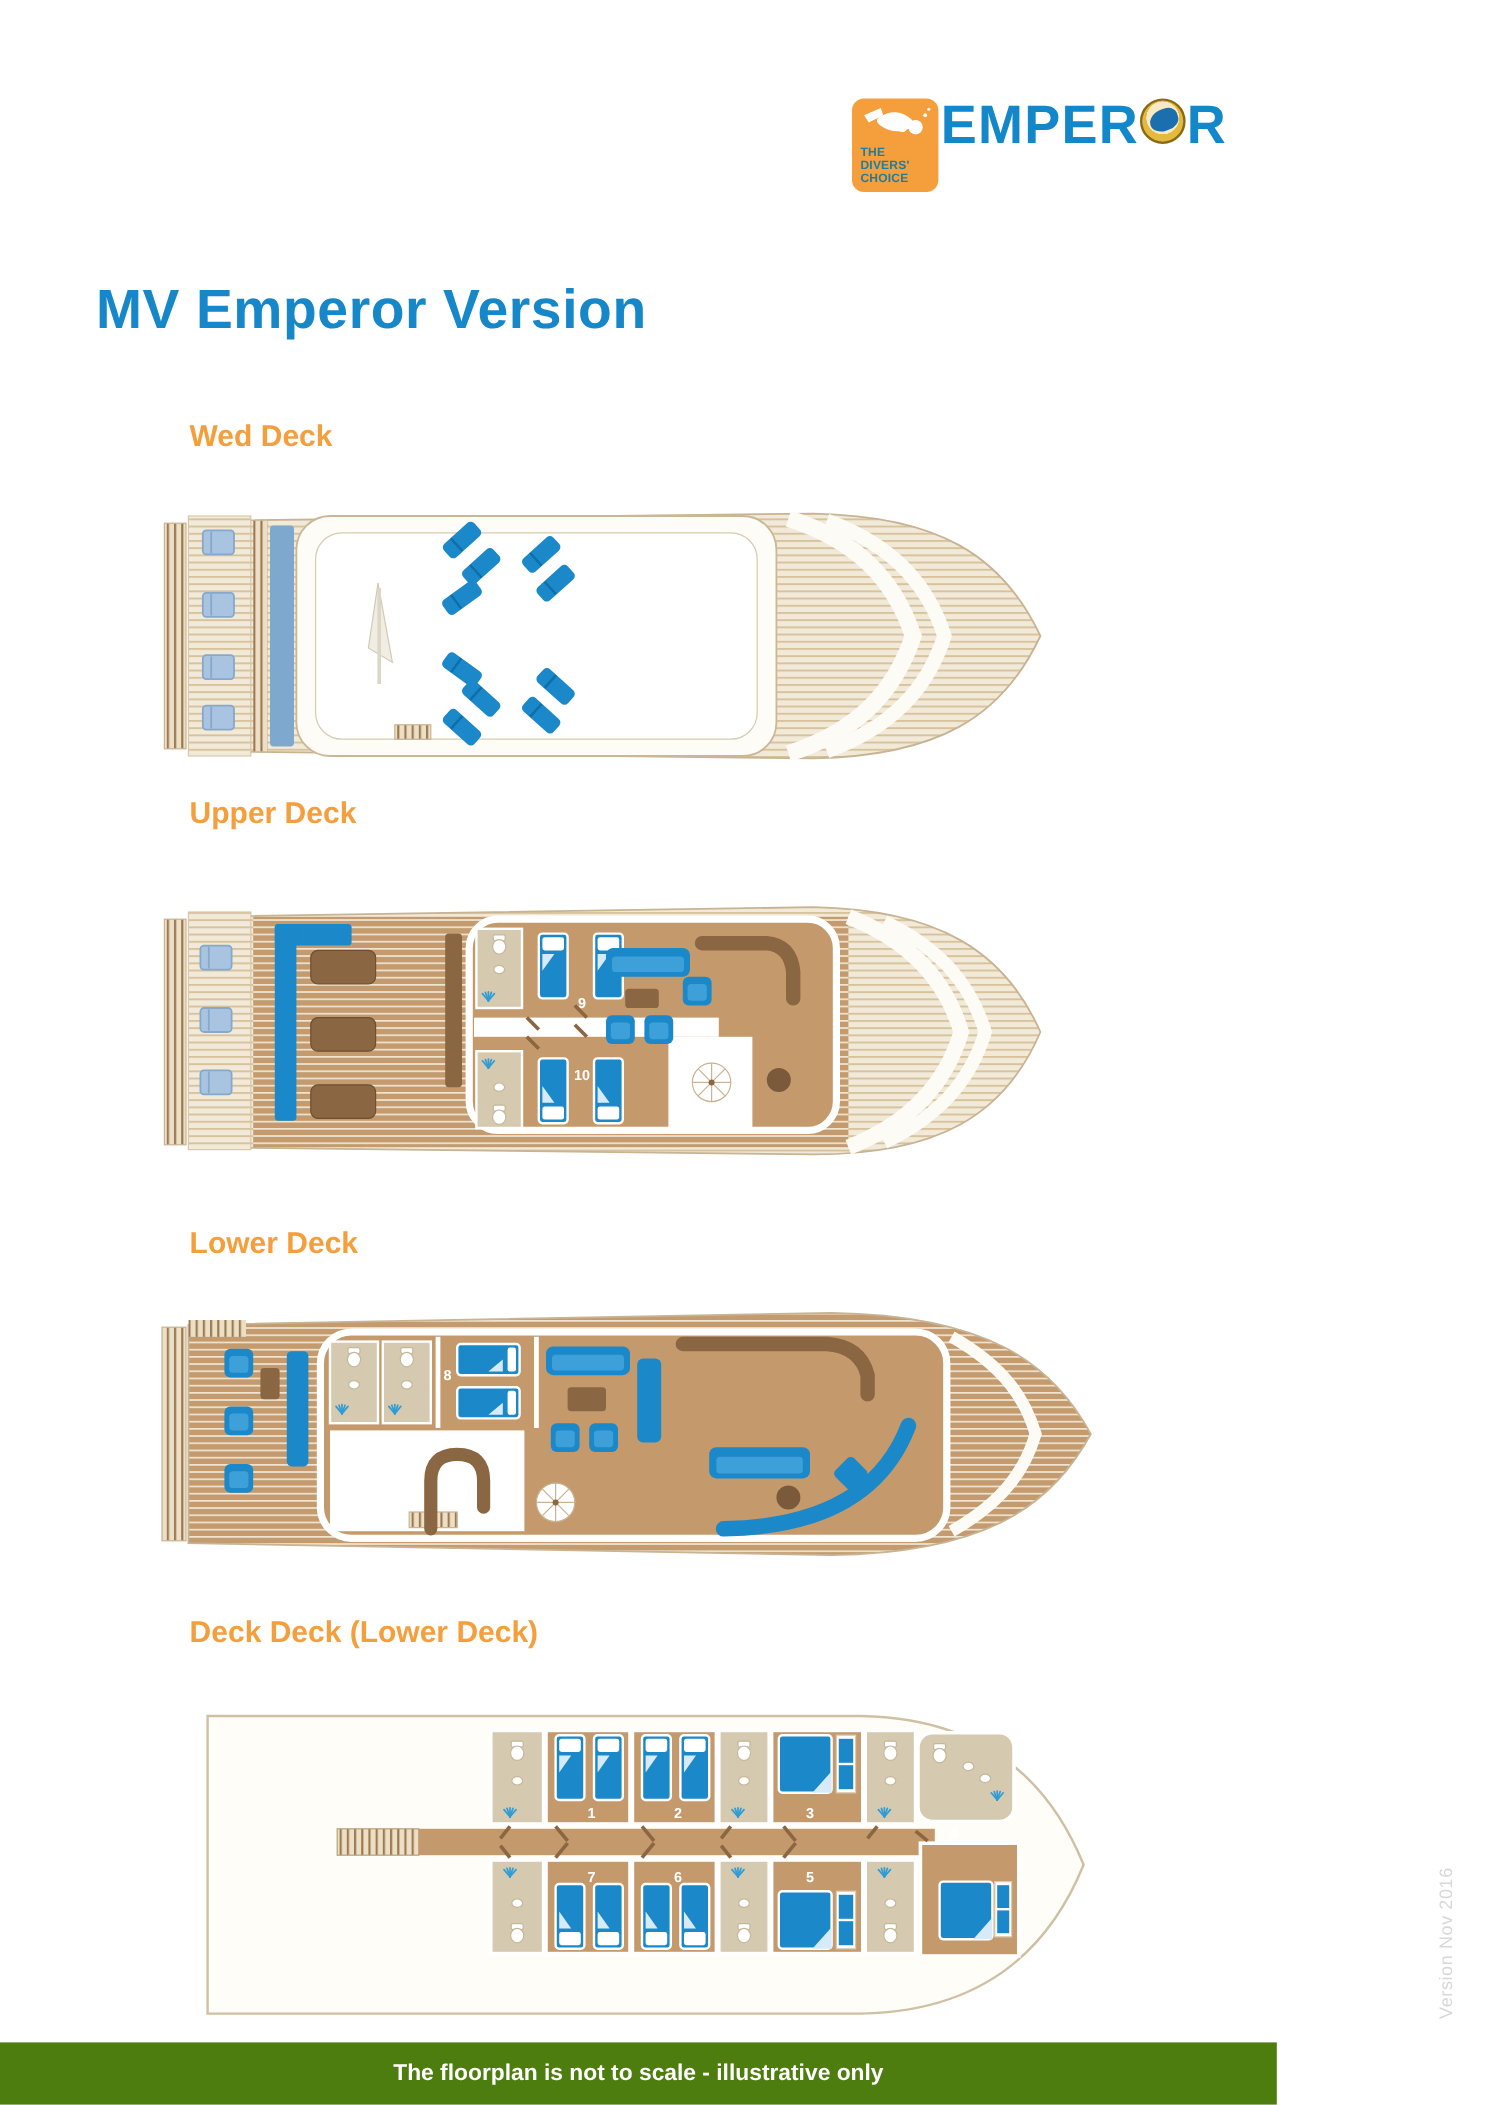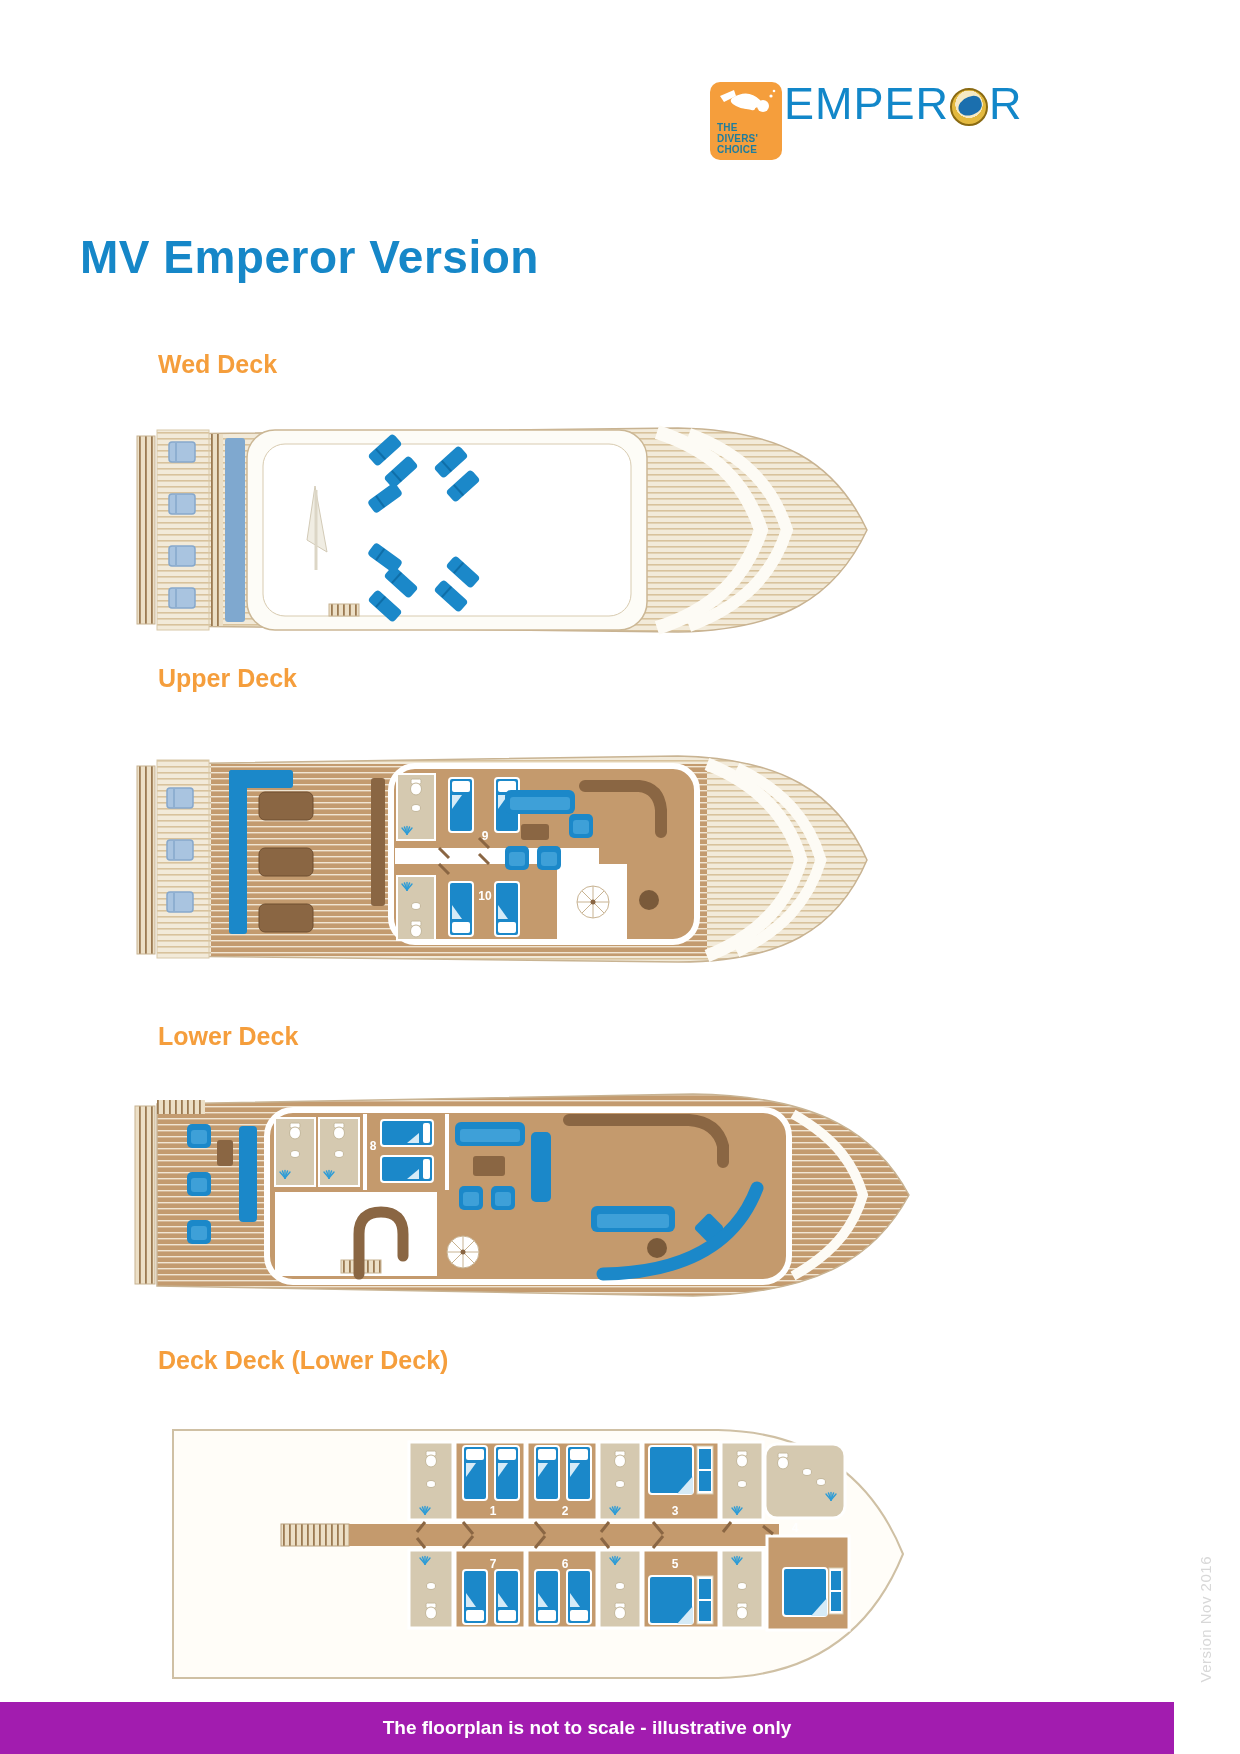--- a/index.html
+++ b/index.html
@@ -4,32 +4,32 @@
 <style>
   *{margin:0;padding:0;box-sizing:border-box}
   html,body{width:1240px;height:1754px}
   body{background:#ffffff;font-family:"Liberation Sans",sans-serif;position:relative;overflow:hidden}
   
   .logo{position:absolute;left:710px;top:82px;display:flex;gap:2px;align-items:flex-start}
   .badge{width:72px;height:78px;background:#f59e3c;border-radius:10px;position:relative;overflow:hidden}
   .badge svg{position:absolute;top:4px;left:4px}
   .badge-text{position:absolute;left:7px;bottom:5px;color:#1e7d9e;font-weight:bold;font-size:10px;line-height:11px;letter-spacing:.2px}
   .brand{display:flex;flex-direction:column}
-  .brand-top{display:flex;align-items:flex-end;color:#1287c9;font-weight:400;font-size:45px;letter-spacing:1px;line-height:44px}
+  .brand-top{display:flex;align-items:flex-start;color:#1287c9;font-weight:700;font-size:45px;letter-spacing:1px;line-height:44px}
   .globe{display:inline-block;width:38px;height:38px;border-radius:50%;margin:0 1px;position:relative;background:radial-gradient(circle at 50% 42%,#f6e9c3 0 52%,#e3b93f 53% 78%,#a97f1d 100%);border:2px solid #8a6a12;overflow:hidden}
   .globe::after{content:"";position:absolute;left:6px;top:7px;width:24px;height:18px;background:#1b6fae;border-radius:60% 40% 50% 50%;transform:rotate(-18deg)}
   .brand-domain{color:#b8b8b8;font-weight:bold;font-size:37px;line-height:38px;letter-spacing:1px;margin-top:1px}
   
   .page-title{position:absolute;left:80px;top:230px;font-size:46px;font-weight:800;color:#1687c8;letter-spacing:.5px}
   .deck-heading{position:absolute;left:158px;font-size:25px;font-weight:bold;color:#f59e3c}
   .h-sun{top:350px}.h-upper{top:664px}.h-main{top:1022px}.h-cabin{top:1346px}
   .plan{position:absolute}
   svg text{font-family:"Liberation Sans",sans-serif;font-weight:bold;fill:#ffffff;font-size:12px;text-anchor:middle}
   
-  .footer{position:absolute;left:0;top:1702px;width:1174px;height:52px;background:#a21caf;color:#ffffff;font-weight:bold;font-size:19px;display:flex;align-items:center;justify-content:center}
+  .footer{position:absolute;left:0;top:1702px;width:1064px;height:52px;background:#4d7c0f;color:#ffffff;font-weight:bold;font-size:19px;display:flex;align-items:center;justify-content:center}
   .version{position:absolute;right:26px;bottom:72px;writing-mode:vertical-rl;transform:rotate(180deg);color:#d8d8d8;font-size:15px;white-space:nowrap;letter-spacing:.5px}
 </style>
 </head>
 <body>
 
 <svg width="0" height="0" style="position:absolute" aria-hidden="true">
   <defs>
     <pattern id="pLight" width="6" height="6" patternUnits="userSpaceOnUse">
       <rect width="6" height="6" fill="#f2ead9"></rect>
         <rect width="6" height="1.6" fill="#d8c29c"></rect>

